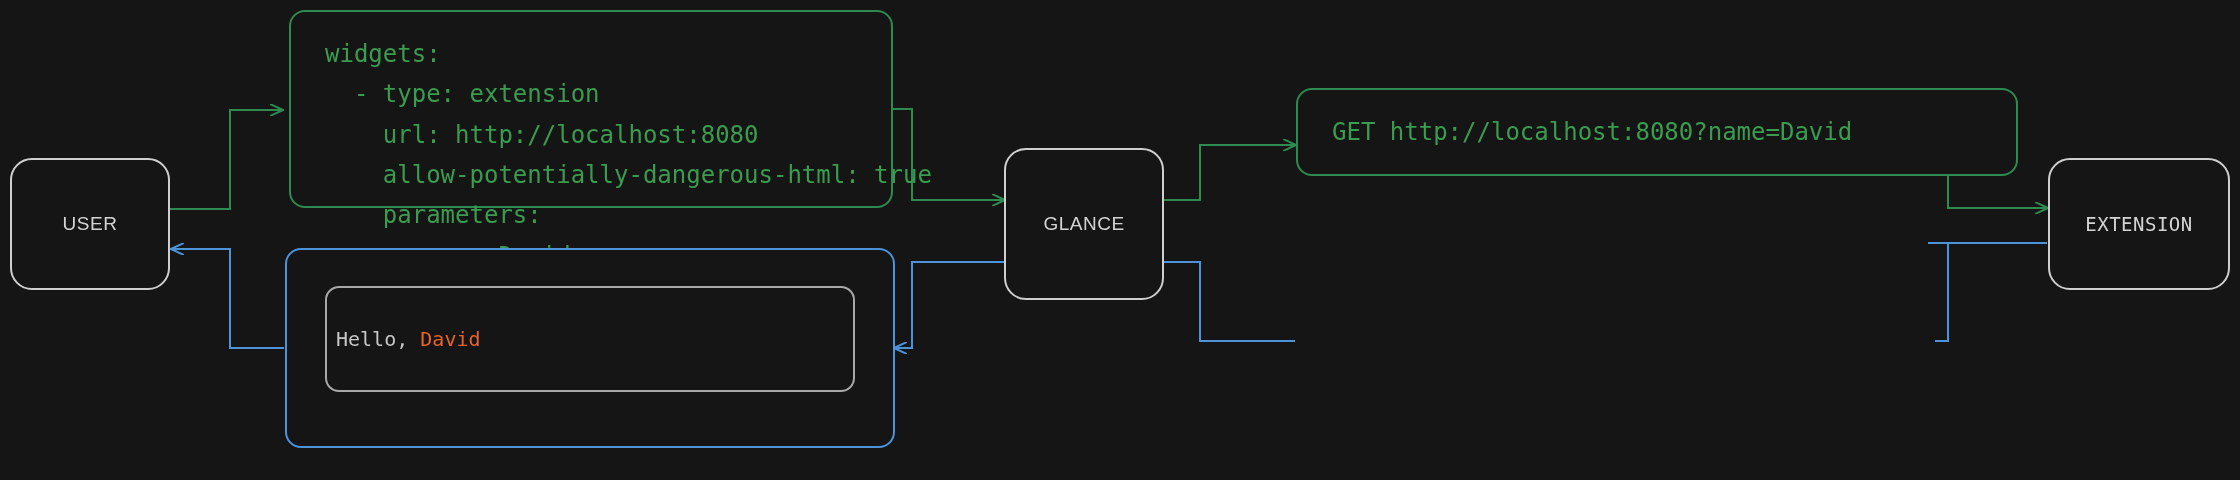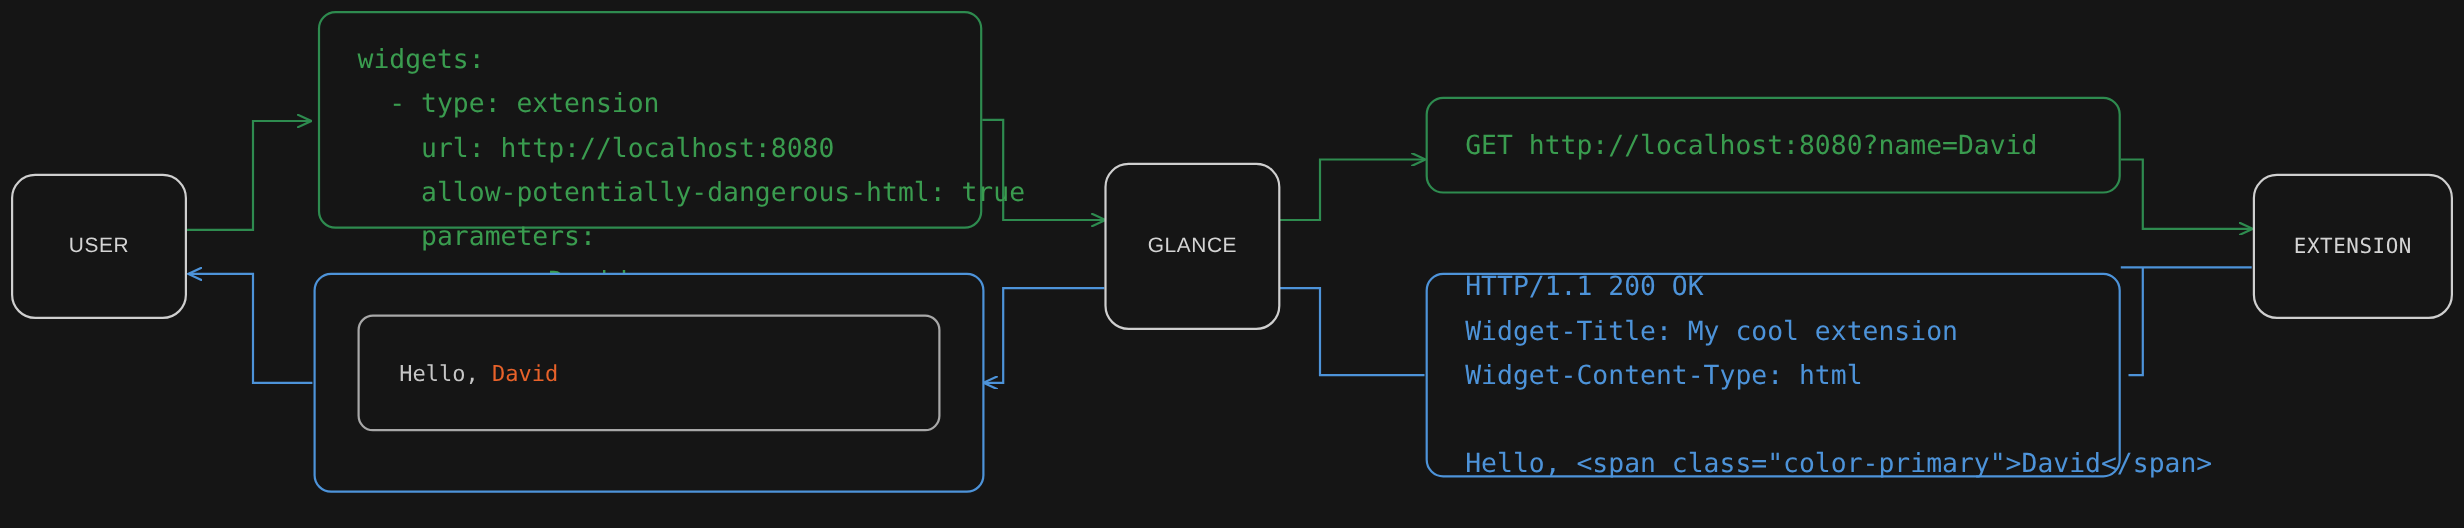--- a/index.html
+++ b/index.html
@@ -71,21 +71,21 @@
     font-family: "DejaVu Sans Mono", monospace;
     font-size: 19px;
     color: #bdbdbd;
     letter-spacing: 1.2px;
     margin: 6px 0 0 8px;
   }
   .widget-body {
     margin: 16px 8px 4px 8px;
     border: 2px solid #a8a8a8;
     border-radius: 14px;
-    padding: 28px 36px;
+    padding: 28px 9px;
     min-height: 46px;
     display: flex;
     align-items: center;
   }
   .widget-line {
     font-family: "DejaVu Sans Mono", monospace;
     font-size: 20px;
     color: #c6c6c6;
     white-space: pre;
   }
@@ -141,31 +141,24 @@
 
   <div class="panel green" style="left:289px; top:10px; width:604px; height:198px;">
     <pre class="code green">widgets:
   - type: extension
     url: http://localhost:8080
     allow-potentially-dangerous-html: true
     parameters:
       name: David</pre>
   </div>
 
-  <div class="panel green" style="left:1296px; top:88px; width:632px; height:88px; display:flex; align-items:center;">
+  <div class="panel green" style="left:1296px; top:88px; width:722px; height:88px; display:flex; align-items:center;">
     <pre class="code green">GET http://localhost:8080?name=David</pre>
   </div>
 
-  <div class="panel blue" style="left:1296px; top:248px; width:632px; height:186px; display:flex; align-items:center;">
-    <pre class="code blue">HTTP/1.1 200 OK
-Widget-Title: My cool extension
-Widget-Content-Type: html
-
-Hello, &lt;span class="color-primary"&gt;David&lt;/span&gt;</pre>
-  </div>
 
   <div class="panel blue" style="left:285px; top:248px; width:610px; height:200px; padding:20px 30px;">
     <div class="widget-body">
       <span class="widget-line"><span>Hello, </span><span class="accent-name">David</span></span>
     </div>
   </div>
 
 </div>
 
 </body></html>

